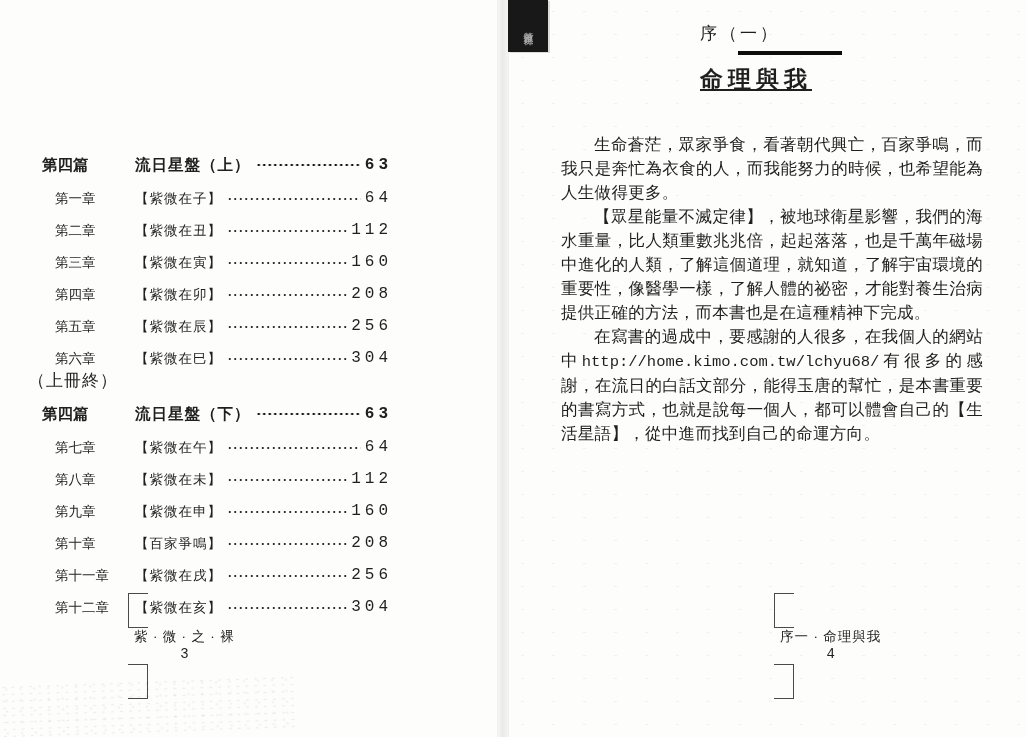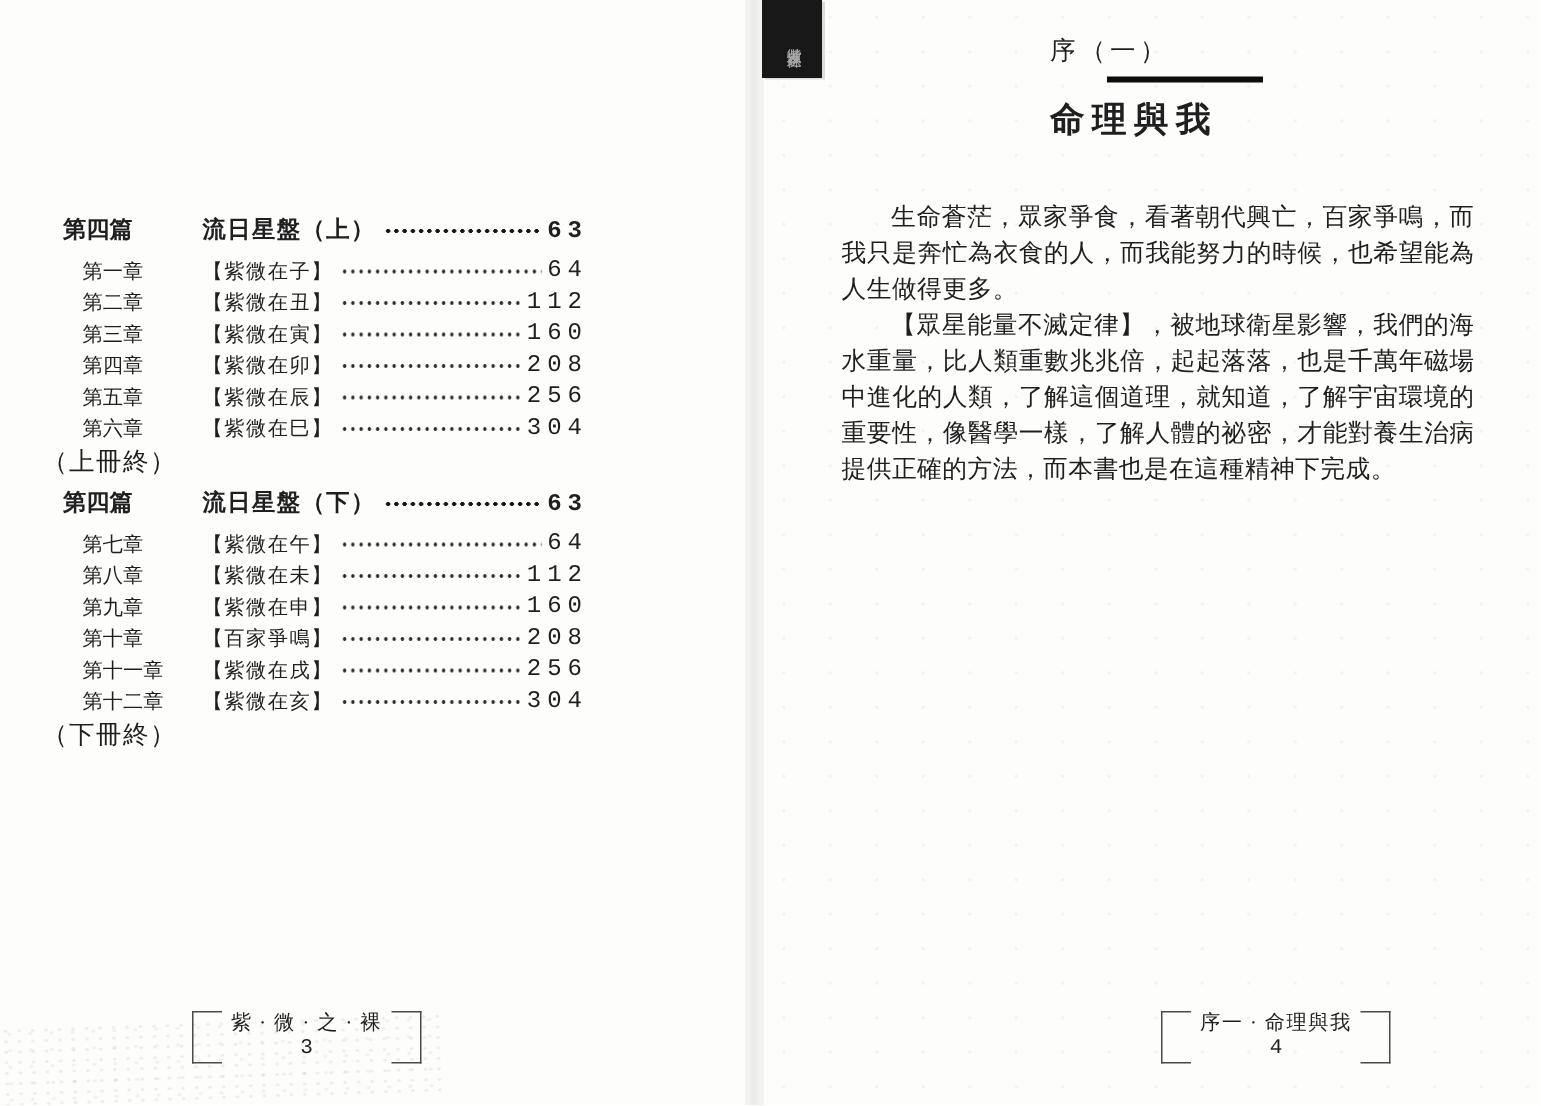--- a/index.html
+++ b/index.html
@@ -19,54 +19,54 @@
     background-image:radial-gradient(#0000000c 1px,transparent 1.3px);
     background-size:31px 23px;}
   .noise{position:absolute;left:0;bottom:0;width:300px;height:58px;opacity:.75;
     transform:rotate(-2deg);
     background-image:radial-gradient(#00000016 1px,transparent 1.4px),
                      radial-gradient(#00000010 1px,transparent 1.8px);
     background-size:9px 7px,14px 11px;}
 
   
   .toc{position:absolute;left:28px;top:142px;width:360px;}
-  .toc-row{display:flex;align-items:flex-end;white-space:nowrap;}
+  .toc-row{display:flex;align-items:flex-end;white-space:nowrap;margin-top:11px;}
   .toc-row.sec{font-weight:bold;font-size:15.5px;line-height:24px;margin-bottom:4px;}
   .toc-row.ch{font-size:13.5px;line-height:21px;}
   .tlabel{flex:none;width:107px;padding-left:14px;box-sizing:border-box;}
   .toc-row.ch .tlabel{padding-left:27px;}
   .ttitle{flex:none;letter-spacing:1px;}
   .leader{flex:1;height:10px;align-self:center;margin:0 4px 0 5px;
     background-image:radial-gradient(circle,#2e2e2e 1.05px,transparent 1.35px);
     background-size:5.5px 8px;background-repeat:repeat-x;background-position:left 58%;}
   .toc-row.sec .leader{background-image:radial-gradient(circle,#161616 1.25px,transparent 1.55px);}
   .tnum{flex:none;font-family:"Liberation Mono","DejaVu Sans Mono",monospace;
     font-size:16px;letter-spacing:4px;margin-right:-4px;}
   .end-note{font-size:17px;line-height:20px;margin:2px 0 6px 0;letter-spacing:1px;}
 
   
   .rp-header{position:absolute;left:193px;top:22px;width:180px;}
   .rp-sec{font-size:17px;letter-spacing:3px;}
   .rp-rule{width:104px;height:4px;background:#0d0d0d;margin:6px auto 9px auto;}
-  .rp-title{font-size:23px;font-weight:bold;letter-spacing:5px;}
+  .rp-title{font-size:23px;font-weight:bold;letter-spacing:5px;text-decoration:underline;}
 
   
   .rp-body{position:absolute;left:54px;top:133px;width:422px;
     font-size:16.5px;line-height:24px;text-align:justify;letter-spacing:.3px;}
   .rp-body p{margin:0;text-indent:2em;}
   .mono{font-family:"Liberation Mono","DejaVu Sans Mono",monospace;font-size:15.5px;letter-spacing:0;}
 
   
   .stamp{position:absolute;left:1px;top:0;width:40px;height:52px;background:#181818;
     display:flex;align-items:center;justify-content:center;box-shadow:2px 1px 0 #dcdcdb;}
   .stamp span{writing-mode:vertical-rl;color:#e8e8e6;opacity:.7;font-size:10px;
     letter-spacing:1px;filter:blur(.3px);}
 
   
-  .footer{position:absolute;bottom:28px;display:flex;align-items:stretch;}
+  .footer{position:absolute;bottom:38px;display:flex;align-items:stretch;flex-direction:column;}
   .pl-footer{left:128px;}
   .pr-footer{left:230px;padding-left:37px;}
   .bk{flex:none;width:19px;height:33px;margin-top:1px;}
   .bk-l{border-left:1.5px solid #4a4a4a;border-top:1.5px solid #4a4a4a;border-bottom:1.5px solid #4a4a4a;}
   .bk-r{border-right:1.5px solid #4a4a4a;border-top:1.5px solid #4a4a4a;border-bottom:1.5px solid #4a4a4a;}
   .ftext{text-align:center;padding:0 6px;}
   .ftitle{font-size:13.5px;line-height:17px;letter-spacing:1px;white-space:nowrap;}
   .fnum{font-size:14px;line-height:18px;font-family:"Liberation Mono","DejaVu Sans Mono",monospace;}
 </style>
 </head>
@@ -160,21 +160,20 @@
         <span class="leader"></span>
         <span class="tnum">256</span>
       </div>
       <div class="toc-row ch">
         <span class="tlabel">第十二章</span>
         <span class="ttitle">【紫微在亥】</span>
         <span class="leader"></span>
         <span class="tnum">304</span>
       </div>
 
-      <div class="end-note">（下冊終）</div>
     </div>
 
     <div class="footer pl-footer">
       <span class="bk bk-l"></span>
       <div class="ftext">
         <div class="ftitle">紫 · 微 · 之 · 裸</div>
         <div class="fnum">3</div>
       </div>
       <span class="bk bk-r"></span>
     </div>
@@ -193,20 +192,21 @@
 
     <div class="rp-header">
       <div class="rp-sec">序（一）</div>
       <div class="rp-rule"></div>
       <div class="rp-title">命理與我</div>
     </div>
 
     <div class="rp-body">
       <p>生命蒼茫，眾家爭食，看著朝代興亡，百家爭鳴，而我只是奔忙為衣食的人，而我能努力的時候，也希望能為人生做得更多。</p>
       <p>【眾星能量不滅定律】，被地球衛星影響，我們的海水重量，比人類重數兆兆倍，起起落落，也是千萬年磁場中進化的人類，了解這個道理，就知道，了解宇宙環境的重要性，像醫學一樣，了解人體的祕密，才能對養生治病提供正確的方法，而本書也是在這種精神下完成。</p>
+      <p><span>在寫書的過成中，要感謝的人很多，在我個人的網站中</span><span class="mono">http://home.kimo.com.tw/lchyu68/</span><span>有很多的感謝，在流日的白話文部分，能得玉唐的幫忙，是本書重要的書寫方式，也就是說每一個人，都可以體會自己的【生活星語】，從中進而找到自己的命運方向。</span></p>
     </div>
 
     <div class="footer pr-footer">
       <span class="bk bk-l"></span>
       <div class="ftext">
         <div class="ftitle">序一 · 命理與我</div>
         <div class="fnum">4</div>
       </div>
       <span class="bk bk-r"></span>
     </div>

